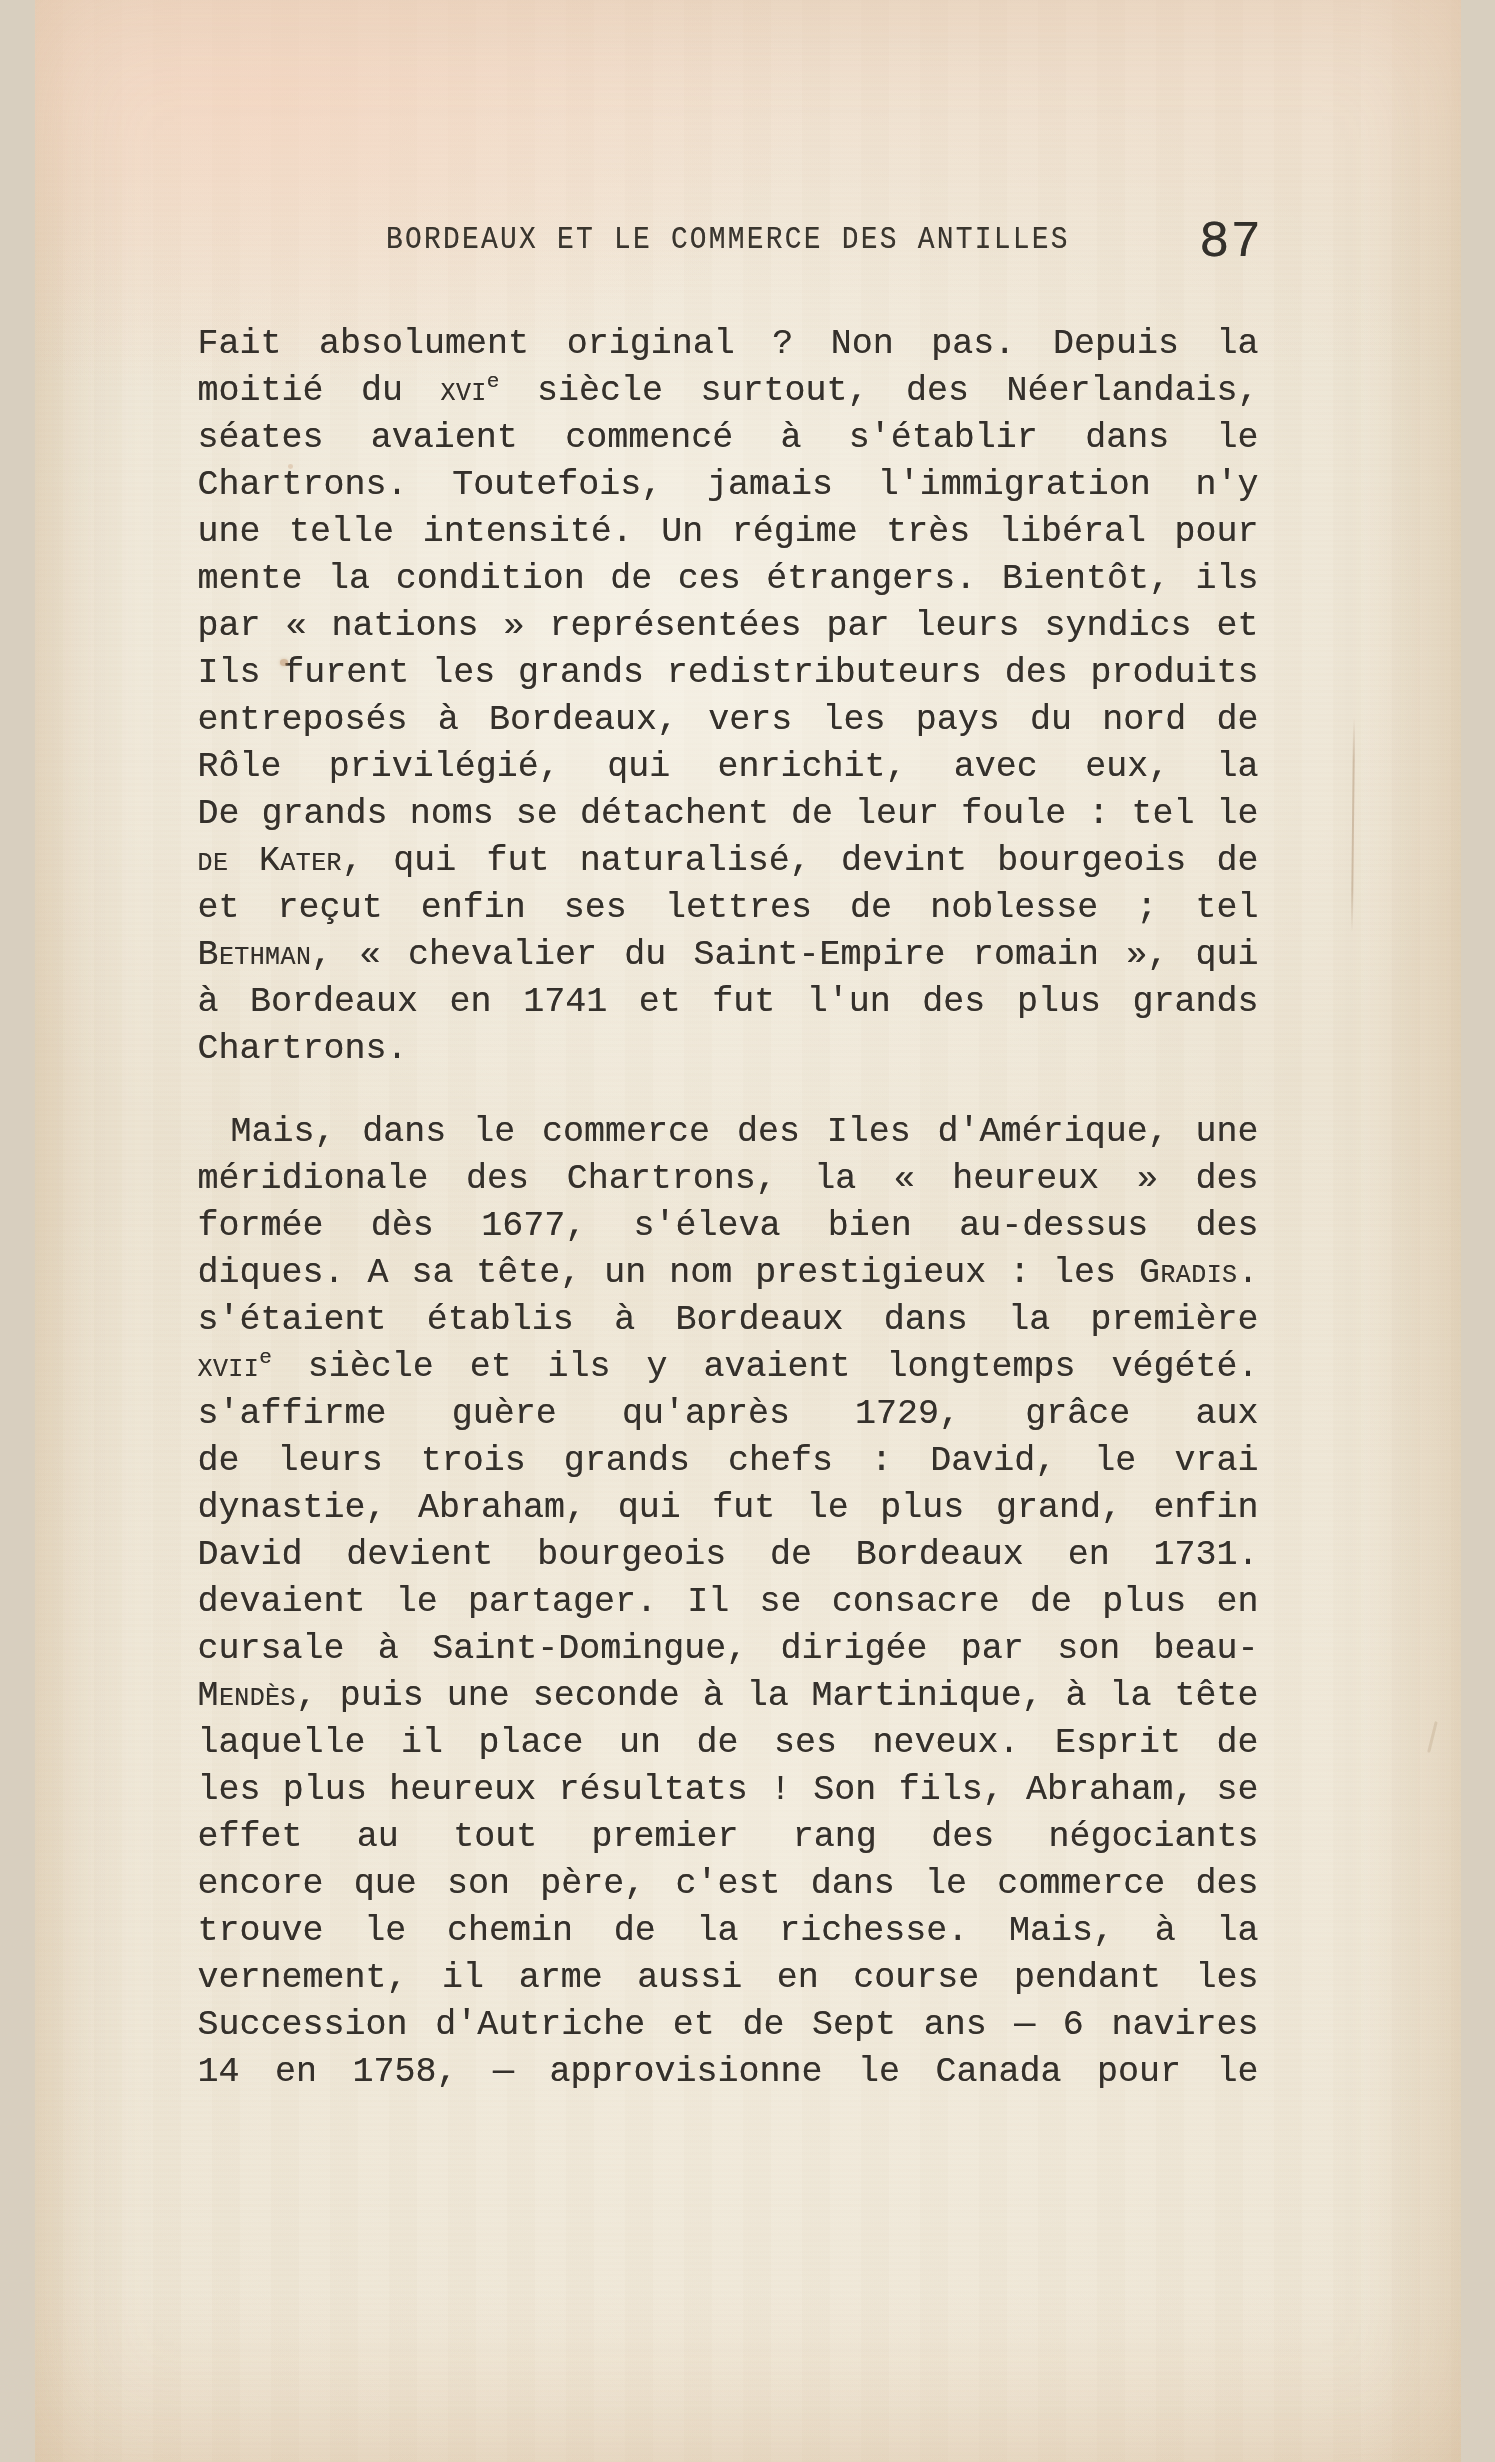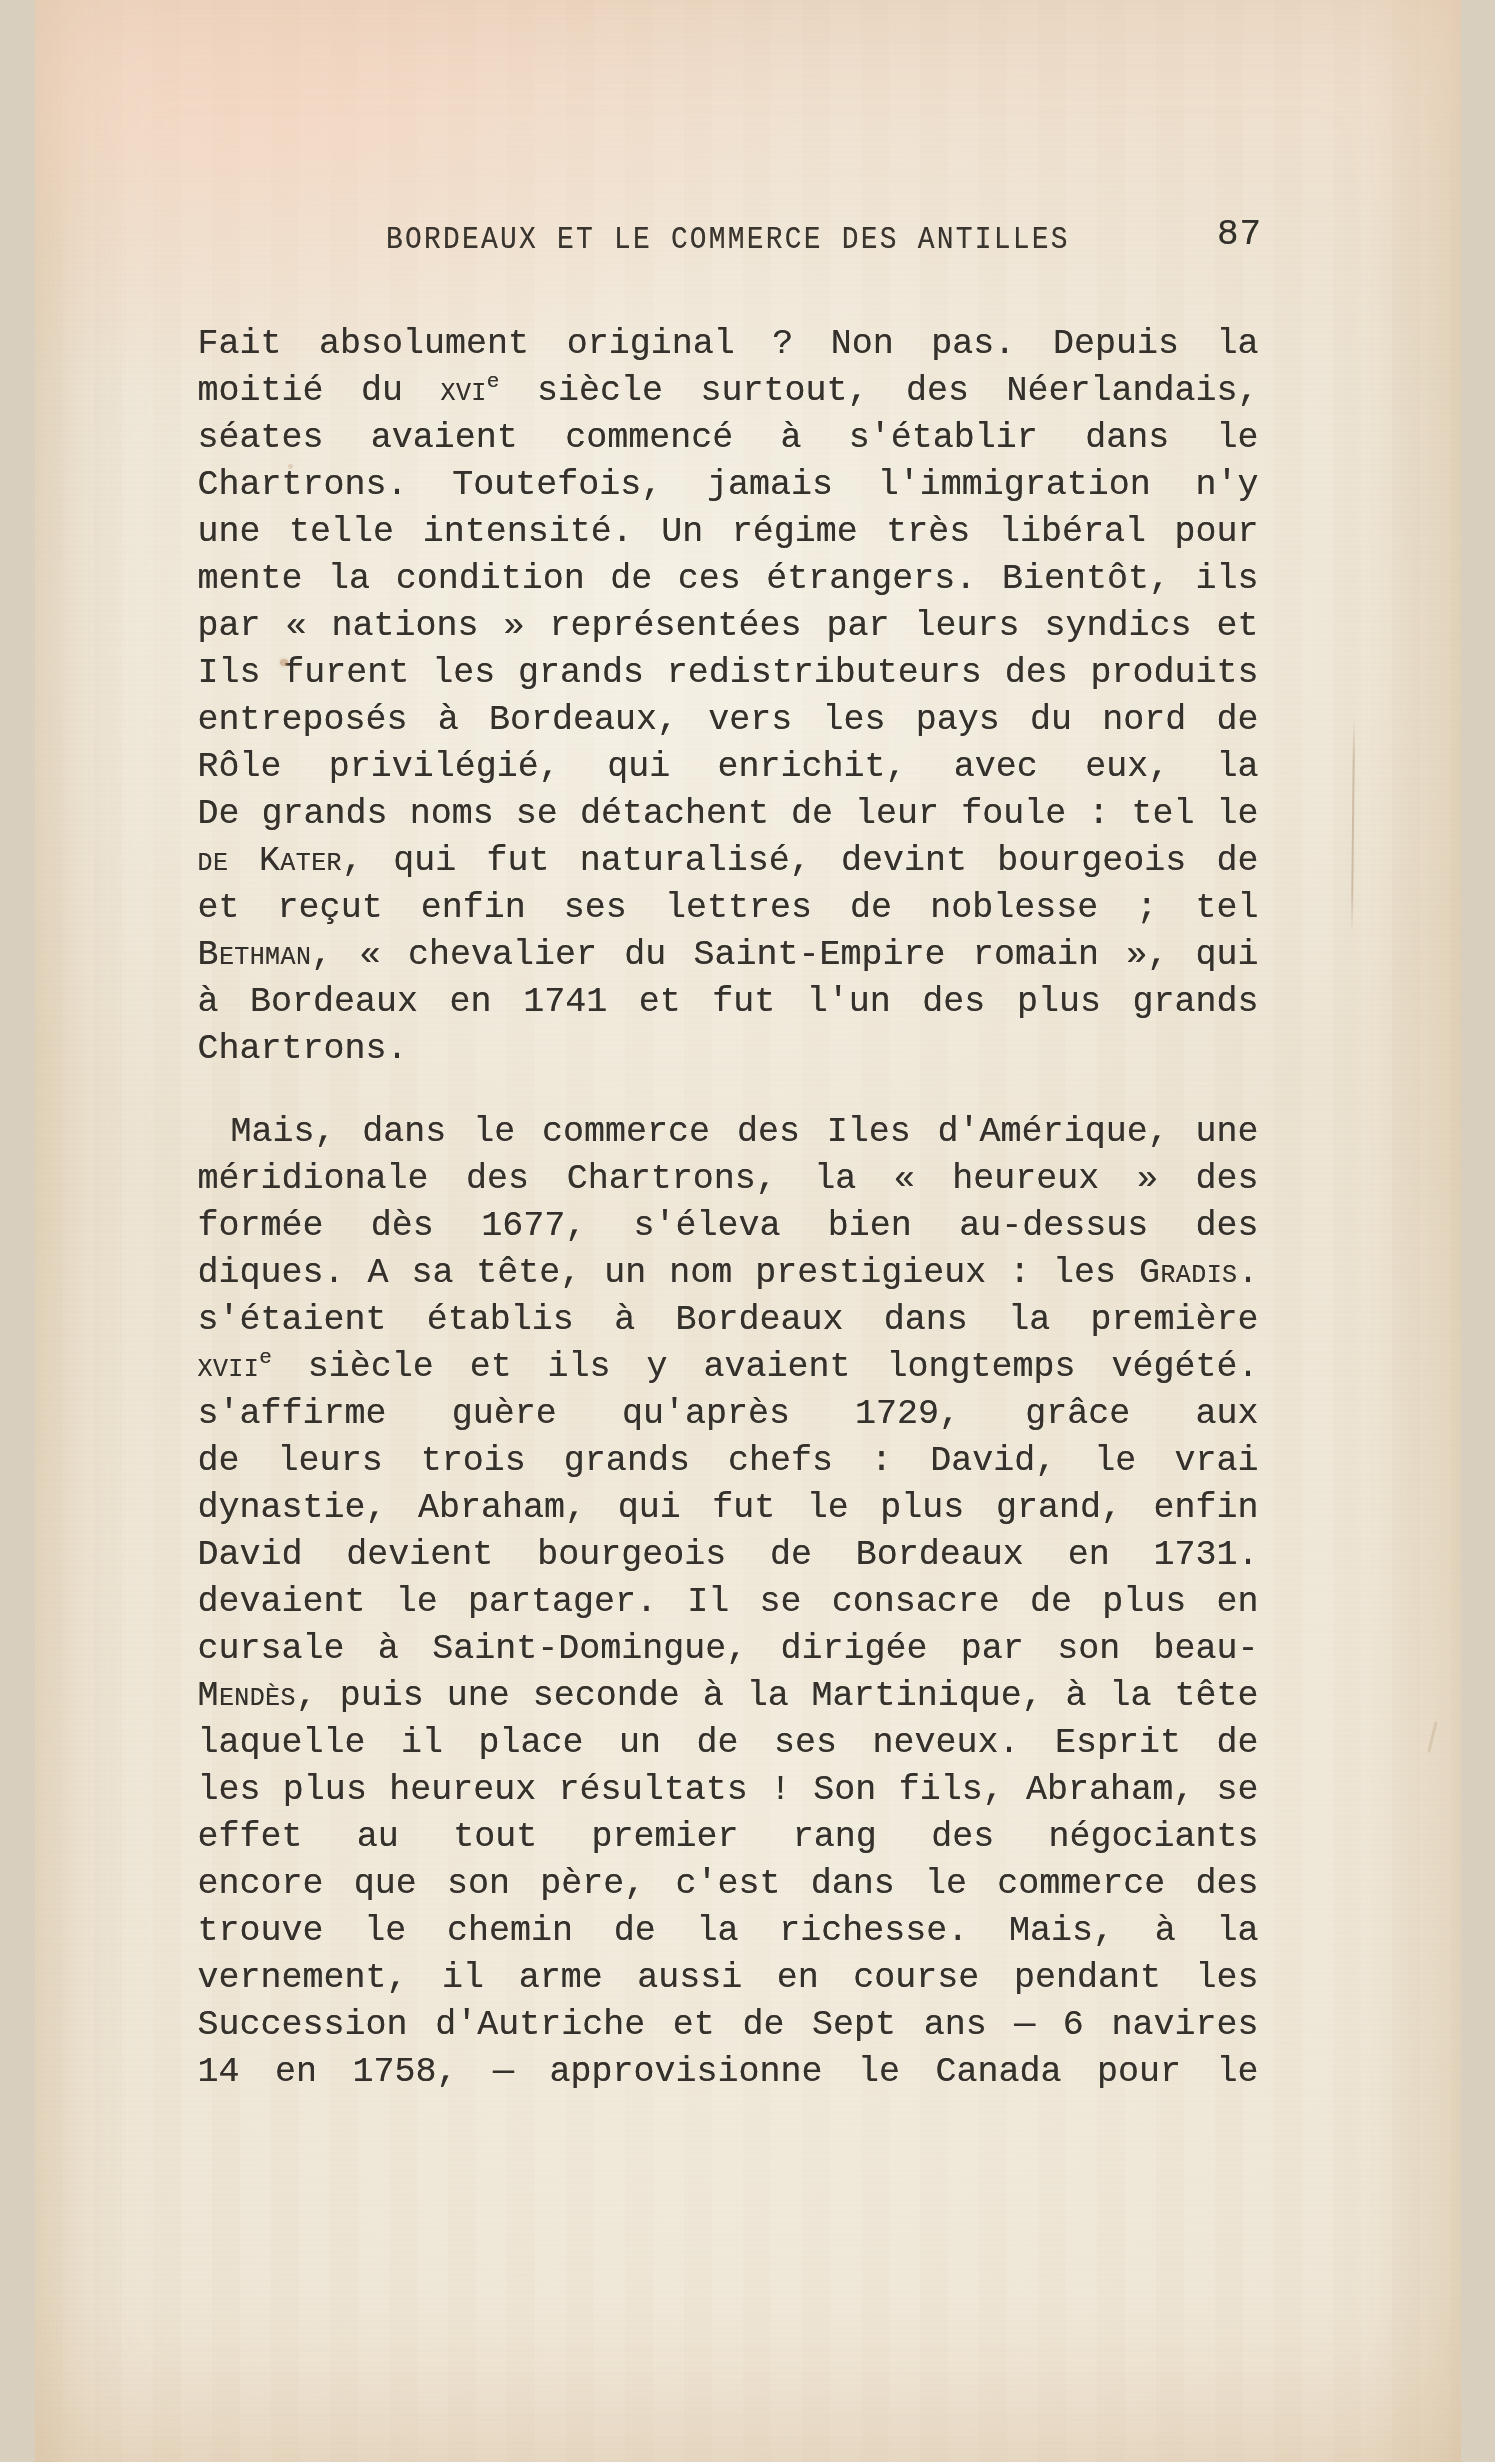--- a/index.html
+++ b/index.html
@@ -32,21 +32,21 @@
     font-size:31px;
     letter-spacing:2.5px;
     transform:scaleX(0.90);
     transform-origin:50% 50%;
     color:#3a362f;
     text-shadow:0 0 0.4px rgba(58,54,47,0.6);
     white-space:nowrap;
   }
   .page-number{
     position:absolute;right:-3.3px;top:-8.3px;
-    font-size:36px;
+    font-size:51px;
     letter-spacing:0.8px;
     color:#33302b;
     text-shadow:0 0 0.4px rgba(58,54,47,0.6);
   }
   
   .body{
     position:absolute;left:163px;top:321px;width:1061px;
   }
   .line{
     font-size:35px;

